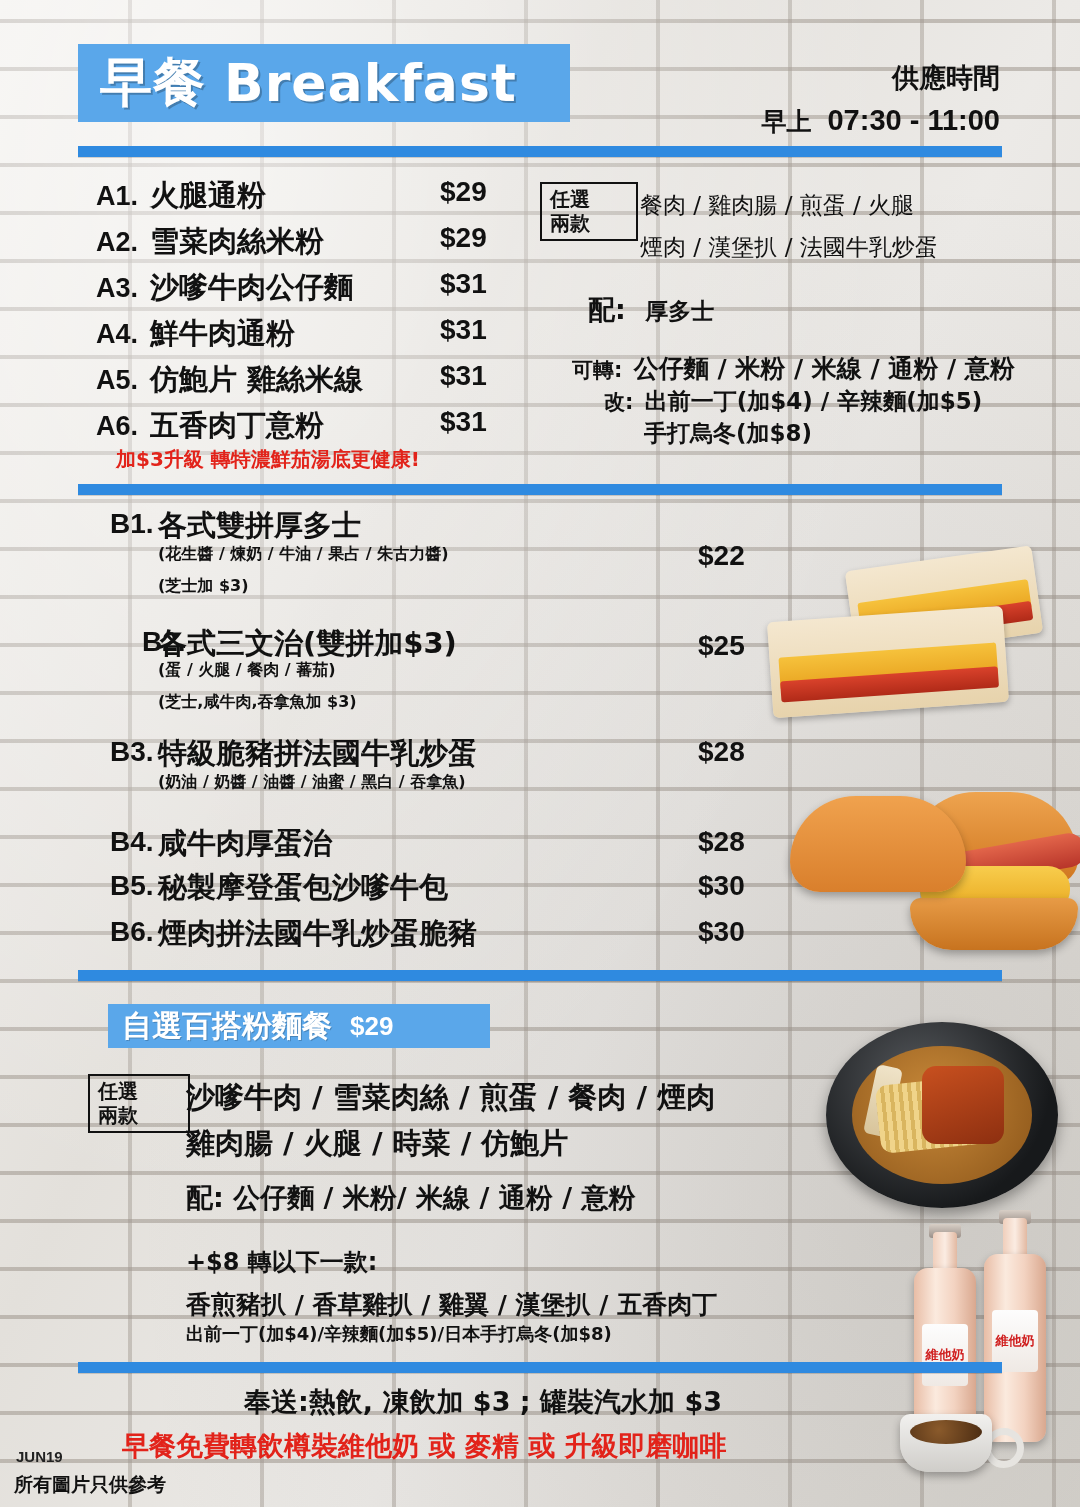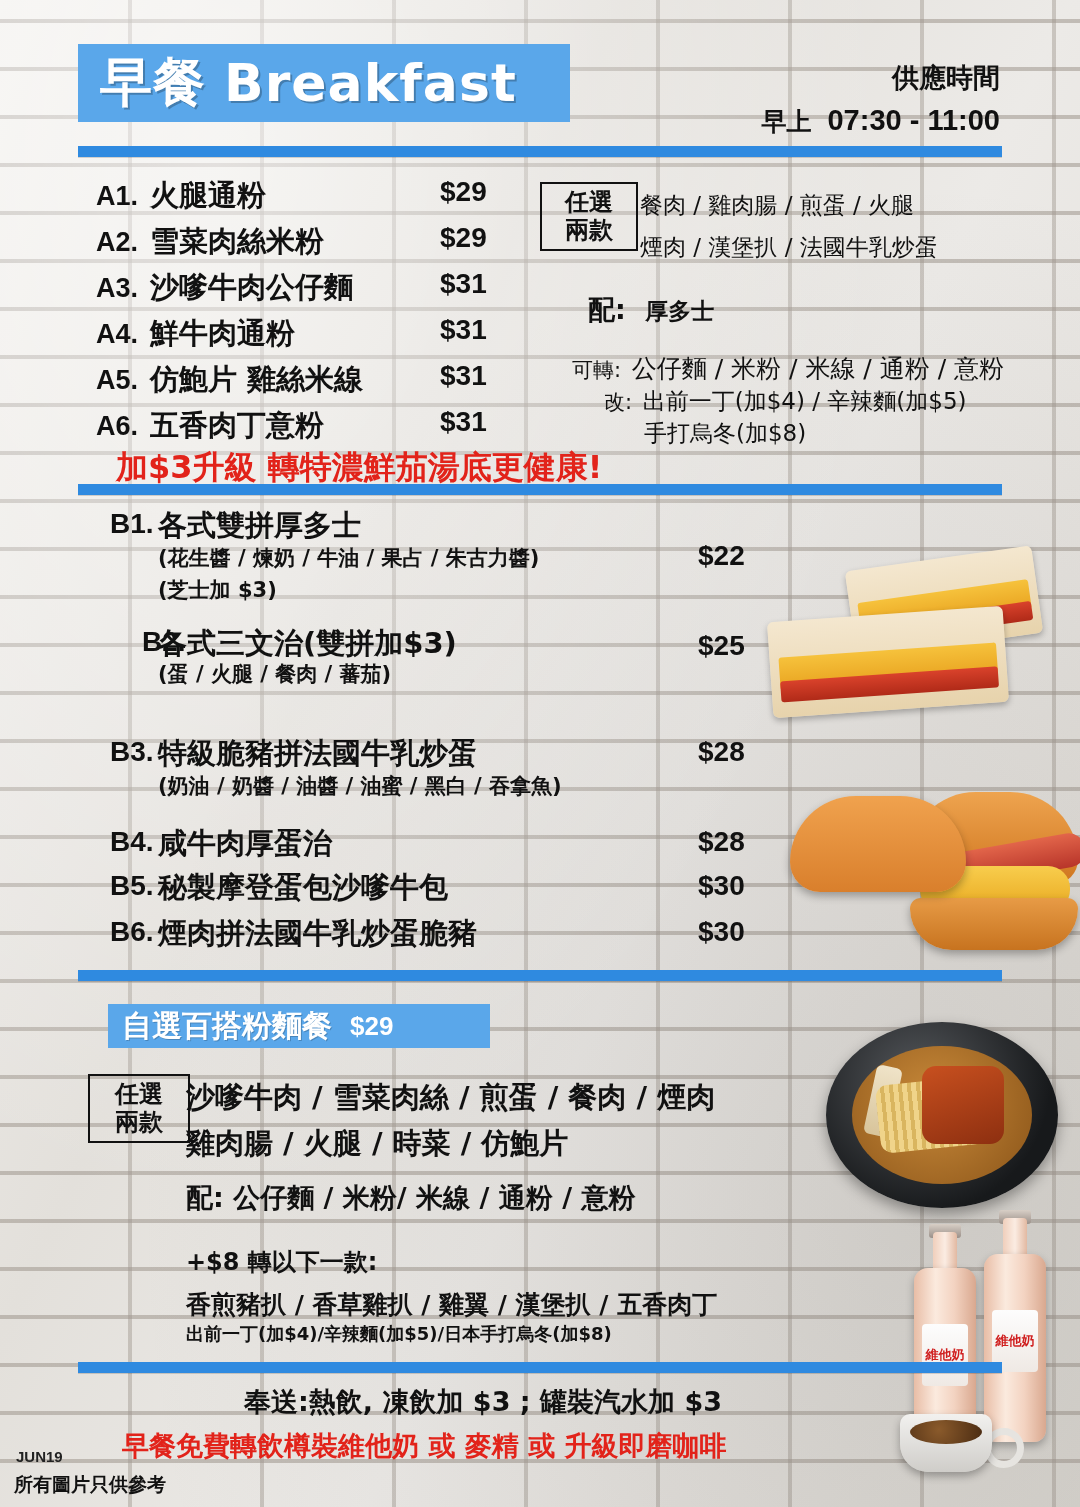--- a/index.html
+++ b/index.html
@@ -50,32 +50,32 @@
   .serve-time .sm{font-size:25px;}
 
   
   .row{position:absolute;display:flex;align-items:baseline;}
   .code{font-size:27px;font-weight:bold;color:#111;width:54px;}
   .name{font-size:29px;font-weight:bold;color:#111;}
   .price{font-size:28px;font-weight:bold;color:#111;position:absolute;}
 
   .pickbox{
     position:absolute;border:2px solid #111;padding:4px 8px;
-    font-size:24px;font-weight:bold;line-height:1.18;text-align:center;color:#111;
+    font-size:20px;font-weight:bold;line-height:1.18;text-align:left;color:#111;
   }
   .opt-line{position:absolute;font-size:23px;font-weight:normal;color:#111;white-space:nowrap;}
   .with-line{position:absolute;font-size:27px;font-weight:bold;color:#111;}
   .with-line .big{font-size:23px;}
-  .small-line{position:absolute;font-size:21px;font-weight:normal;color:#111;white-space:nowrap;}
-  .upsell{position:absolute;font-size:32px;font-weight:bold;color:#e2231a;white-space:nowrap;}
+  .small-line{position:absolute;font-size:21px;font-weight:bold;color:#111;white-space:nowrap;}
+  .upsell{position:absolute;font-size:20px;font-weight:bold;color:#e2231a;white-space:nowrap;}
 
   
   .bcode{position:absolute;font-size:28px;font-weight:bold;color:#111;}
   .bname{position:absolute;font-size:29px;font-weight:bold;color:#111;}
-  .bsub{position:absolute;font-size:21px;font-weight:bold;color:#111;}
+  .bsub{position:absolute;font-size:16px;font-weight:bold;color:#111;}
   .bprice{position:absolute;font-size:28px;font-weight:bold;color:#111;}
 
   
   .c-title-box{
     position:absolute;left:108px;top:1004px;width:382px;height:44px;background:#5aa7ea;
     display:flex;align-items:center;padding-left:14px;box-sizing:border-box;
   }
   .c-title-box .ct{color:#fff;font-size:30px;font-weight:bold;text-shadow:1px 1px 0 rgba(0,0,0,.2);}
   .c-title-box .cp{color:#fff;font-size:26px;font-weight:bold;margin-left:18px;}
   .c-line{position:absolute;font-size:29px;font-weight:bold;color:#111;white-space:nowrap;}
@@ -213,20 +213,21 @@
 
   <div class="bcode" style="left:110px;top:508px;">B1.</div>
   <div class="bname zh" style="left:158px;top:506px;">各式雙拼厚多士</div>
   <div class="bsub zh" style="left:158px;top:544px;">(花生醬 / 煉奶 / 牛油 / 果占 / 朱古力醬)</div>
   <div class="bsub zh" style="left:158px;top:576px;">(芝士加 $3)</div>
   <div class="bprice" style="left:698px;top:540px;">$22</div>
 
   <div class="bcode" style="left:110px;top:626px;margin-left:32px;">B2.</div>
   <div class="bname zh" style="left:158px;top:624px;">各式三文治(雙拼加$3)</div>
   <div class="bsub zh" style="left:158px;top:660px;">(蛋 / 火腿 / 餐肉 / 蕃茄)</div>
+  <div class="bsub zh" style="left:158px;top:692px;">(芝士,咸牛肉,吞拿魚加 $3)</div>
   <div class="bprice" style="left:698px;top:630px;">$25</div>
 
   <div class="bcode" style="left:110px;top:736px;">B3.</div>
   <div class="bname zh" style="left:158px;top:734px;">特級脆豬拼法國牛乳炒蛋</div>
   <div class="bsub zh" style="left:158px;top:772px;">(奶油 / 奶醬 / 油醬 / 油蜜 / 黑白 / 吞拿魚)</div>
   <div class="bprice" style="left:698px;top:736px;">$28</div>
 
   <div class="bcode" style="left:110px;top:826px;">B4.</div>
   <div class="bname zh" style="left:158px;top:824px;">咸牛肉厚蛋治</div>
   <div class="bprice" style="left:698px;top:826px;">$28</div>

